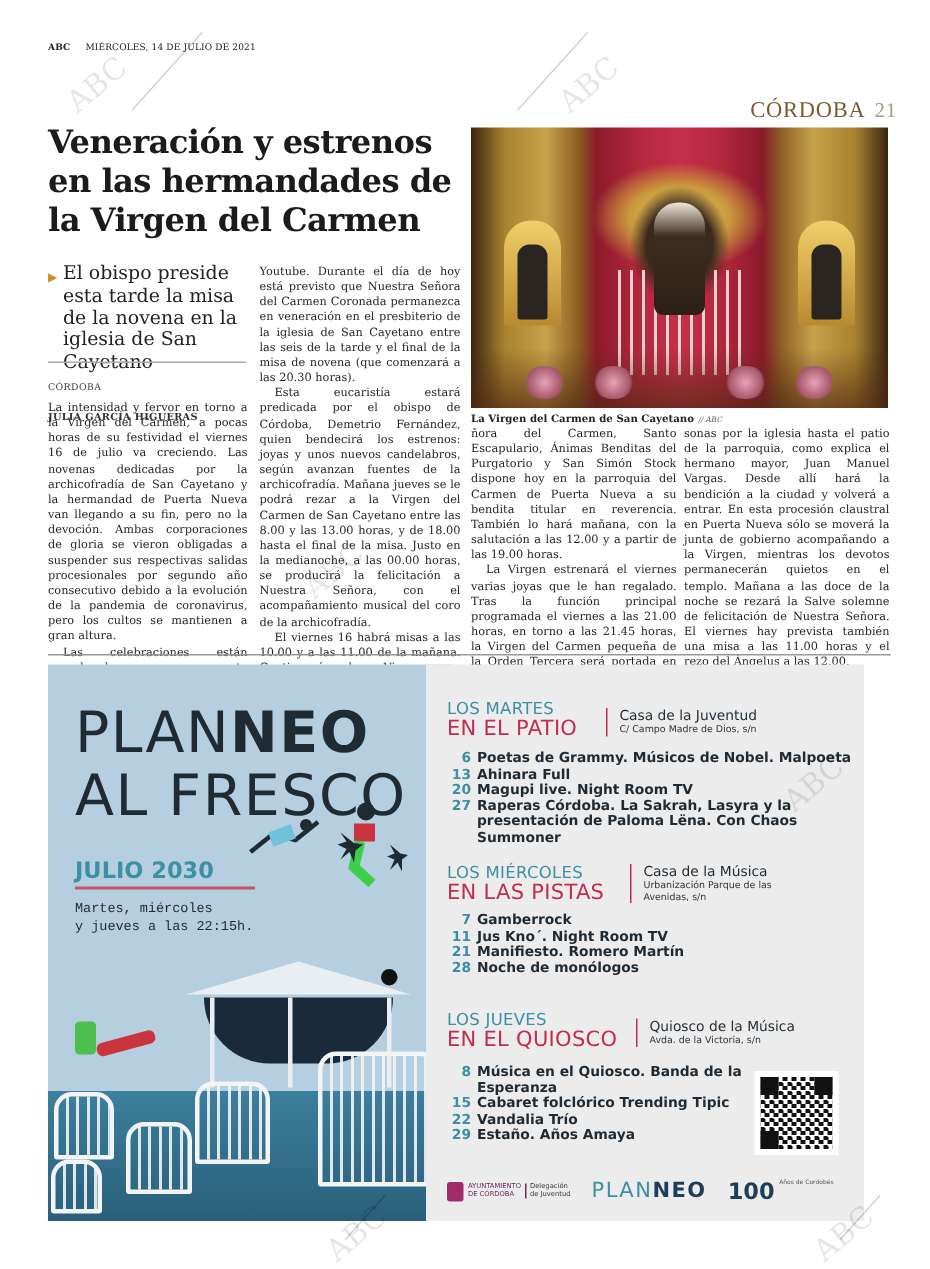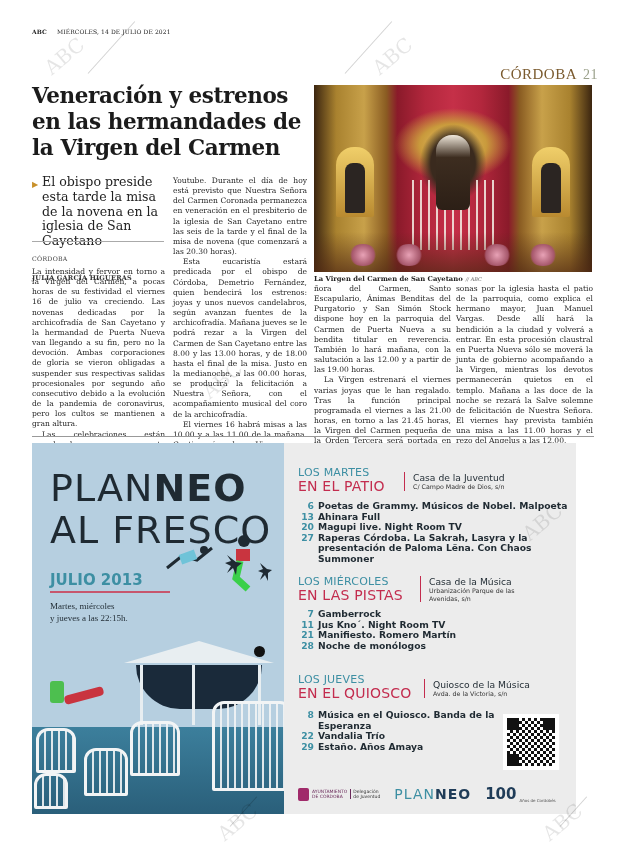--- a/index.html
+++ b/index.html
@@ -57,21 +57,21 @@
   .rule-bottom { position: absolute; left: 32px; top: 436px; width: 562px; height: 1px; background: #999; }
 
   
   .ad { position: absolute; left: 32px; top: 443px; width: 562px; height: 371px; }
   .ad-left { position: absolute; left: 0; top: 0; width: 270px; height: 371px; background: #b6cfe0; overflow: hidden; }
   .ad-right { position: absolute; left: 252px; top: 0; width: 292px; height: 371px; background: #ececec; }
   .ad-title { position: absolute; left: 18px; top: 24px; font-family: "DejaVu Sans", sans-serif; font-size: 38px; line-height: 42px; color: #1f2a32; letter-spacing: 1px; font-weight: normal; }
   .ad-title .neo { font-weight: bold; }
   .ad-month { position: absolute; left: 18px; top: 128px; font-family: "DejaVu Sans", sans-serif; font-weight: bold; font-size: 15px; color: #3d8fa3; }
   .ad-line { position: absolute; left: 18px; top: 148px; width: 120px; height: 2px; background: #c7566d; }
-  .ad-sched { position: absolute; left: 18px; top: 157px; font-family: Liberation Serif, serif; font-size: 9px; line-height: 12px; color: #1f2a32; }
+  .ad-sched { position: absolute; left: 18px; top: 157px; font-family: Liberation Mono, monospace; font-size: 9px; line-height: 12px; color: #1f2a32; }
 
   .illus-people1 { position: absolute; left: 130px; top: 95px; width: 60px; height: 40px; }
   .illus-people2 { position: absolute; left: 190px; top: 90px; width: 50px; height: 60px; }
   .scene { position: absolute; left: 0; top: 190px; width: 270px; height: 181px;
     background: linear-gradient(180deg, #b6cfe0 0%, #b6cfe0 52%, #3c7f9c 52%, #2a5f7a 100%); }
   .kiosk-roof { position: absolute; left: 92px; top: 198px; width: 150px; height: 0; border-left: 75px solid transparent; border-right: 75px solid transparent; border-bottom: 22px solid #e8eef1; }
   .kiosk-dome { position: absolute; left: 104px; top: 222px; width: 126px; height: 44px; background: #1a2a3a; border-radius: 0 0 60px 60px; }
   .kiosk-post { position: absolute; top: 222px; width: 3px; height: 60px; background: #e8eef1; }
   .chair { position: absolute; border: 3px solid #f2f4f5; border-radius: 12px 12px 2px 2px; background: repeating-linear-gradient(90deg, transparent 0 5px, rgba(242,244,245,0.9) 5px 7px); }
   .person-green { position: absolute; left: 18px; top: 238px; width: 14px; height: 22px; background: #4dbf4f; border-radius: 3px; }
@@ -95,21 +95,21 @@
       linear-gradient(#111,#111) 0 0/12px 12px no-repeat,
       linear-gradient(#111,#111) 36px 0/12px 12px no-repeat,
       linear-gradient(#111,#111) 0 36px/12px 12px no-repeat,
       repeating-conic-gradient(#111 0 25%, #fff 0 50%) 0 0/6px 6px; }
 
   .logos { position: absolute; left: 14px; top: 340px; width: 270px; height: 22px; display: flex; align-items: center; gap: 14px; font-family: "DejaVu Sans", sans-serif; }
   .logo-ayto { display: flex; align-items: center; gap: 3px; font-size: 4.5px; color: #6a2a5a; line-height: 5px; }
   .logo-ayto .crest { width: 11px; height: 13px; background: #a02a6a; border-radius: 2px; }
   .logo-plan { font-size: 14px; color: #3d8fa3; letter-spacing: 1px; }
   .logo-plan b { color: #1f3c58; }
-  .logo-100 { font-size: 15px; font-weight: bold; color: #1f3c58; display: flex; align-items: flex-end; gap: 3px; }
+  .logo-100 { font-size: 15px; font-weight: bold; color: #1f3c58; display: flex; align-items: flex-start; gap: 3px; }
   .logo-100 small { font-size: 4px; font-weight: normal; color: #555; line-height: 5px; }
 
   
   .wm { position: absolute; font-family: "DejaVu Serif", serif; font-size: 20px; color: rgba(0,0,0,0.10); transform: rotate(-40deg); pointer-events: none; }
   .wm-line { position: absolute; height: 1px; background: rgba(0,0,0,0.18); transform-origin: left center; transform: rotate(-48deg); pointer-events: none; }
 </style>
 </head>
 <body>
 
 <div class="topbar">
@@ -178,21 +178,21 @@
       <rect x="18" y="14" width="16" height="10" fill="#6fc3d8" transform="rotate(-20 26 19)"></rect>
       <circle cx="42" cy="12" r="4" fill="#1f2a32"></circle>
     </svg>
     <svg class="illus-people2" viewBox="0 0 50 60">
       <circle cx="22" cy="8" r="6" fill="#1f2a32"></circle>
       <rect x="14" y="16" width="14" height="12" fill="#c9343f"></rect>
       <path d="M18 28 L14 45 L26 56" stroke="#3ad04a" stroke-width="7" fill="none"></path>
       <polygon points="5,22 9,28 3,30 9,33 5,40 11,35 14,42 15,34 20,30 14,29" fill="#1f2a32"></polygon>
       <polygon points="38,30 41,36 36,38 41,40 38,47 43,42 46,48 46,40 50,37 45,36" fill="#1f2a32"></polygon>
     </svg>
-    <div class="ad-month">JULIO 2013</div>
+    <div class="ad-month">JULIO 2030</div>
     <div class="ad-line"></div>
     <div class="ad-sched">
       <div>Martes, miércoles</div>
       <div>y jueves a las 22:15h.</div>
     </div>
     <div class="scene"></div>
     <div class="kiosk-roof"></div>
     <div class="kiosk-dome"></div>
     <div class="kiosk-post" style="left:108px"></div>
     <div class="kiosk-post" style="left:160px"></div>
@@ -270,20 +270,24 @@
     <div class="venue" style="left:140px;top:236px">
       <div class="vn">Quiosco de la Música</div>
       <div class="va">Avda. de la Victoria, s/n</div>
     </div>
     <div class="events" style="top:267px;width:200px">
       <div class="ev">
           <span class="d">8</span>
           <span class="t">Música en el Quiosco. Banda de la Esperanza</span>
         </div>
       <div class="ev">
+          <span class="d">15</span>
+          <span class="t">Cabaret folclórico Trending Tipic</span>
+        </div>
+      <div class="ev">
           <span class="d">22</span>
           <span class="t">Vandalia Trío</span>
         </div>
       <div class="ev">
           <span class="d">29</span>
           <span class="t">Estaño. Años Amaya</span>
         </div>
     </div>
 
     <div class="qr">

